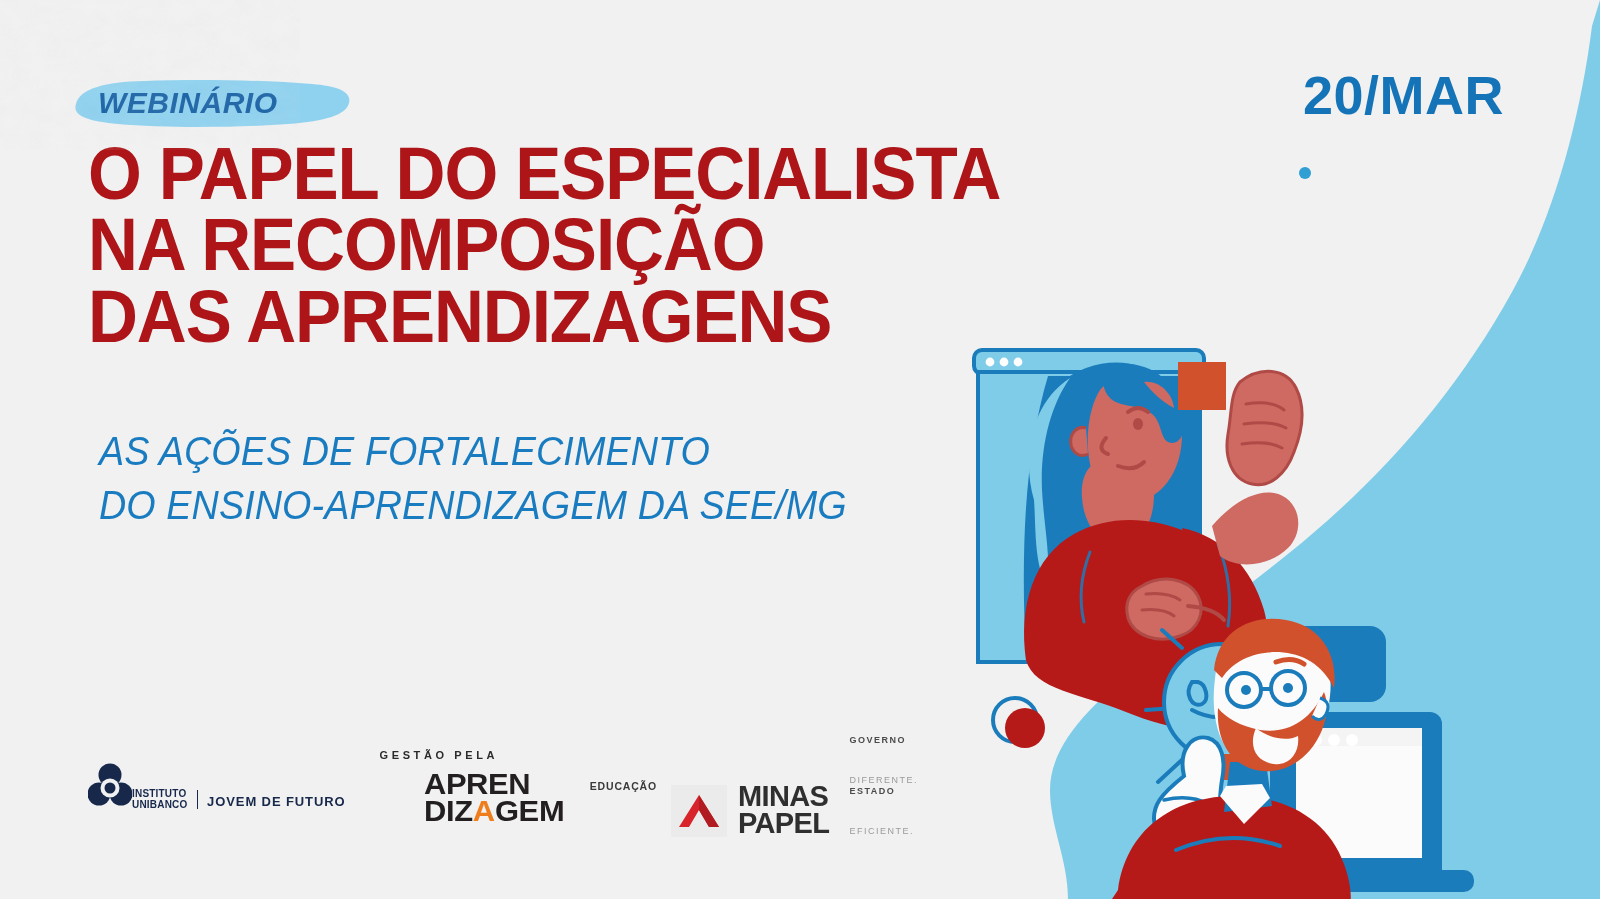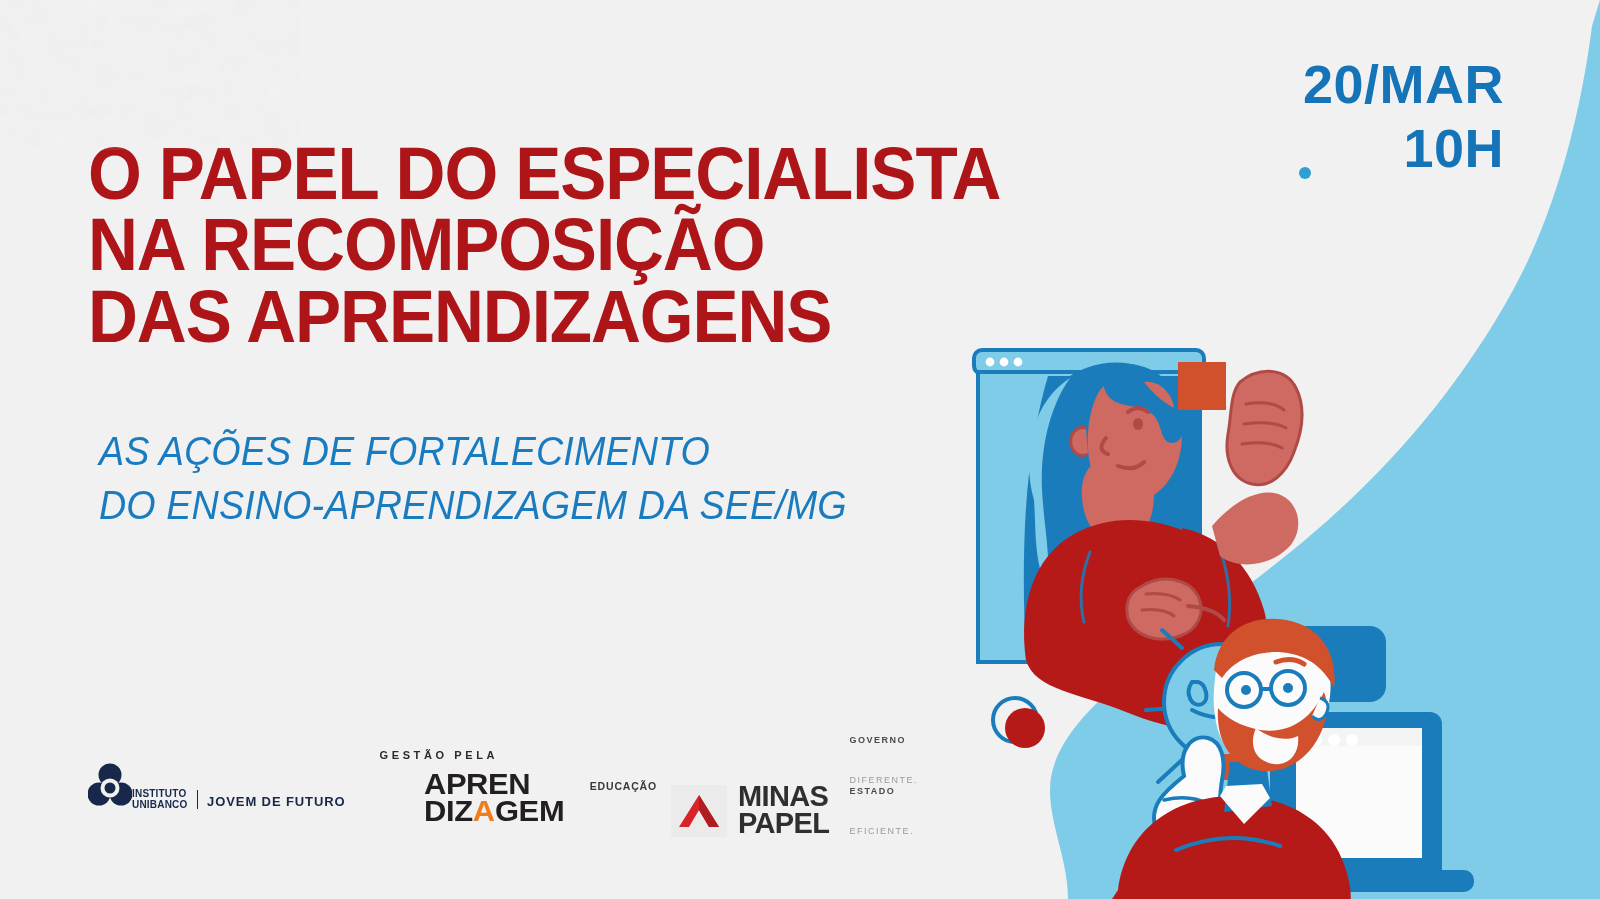--- a/index.html
+++ b/index.html
@@ -49,21 +49,21 @@
   .subtitle{
     position:absolute;left:99px;top:424px;width:980px;
     font-family:"Liberation Sans Narrow","Liberation Sans",sans-serif;
     font-style:italic;font-weight:normal;font-size:41px;line-height:1.32;
     letter-spacing:.1px;color:#1a7cc0;
     transform:scaleX(.92);transform-origin:left top;
     white-space:pre-line;
   }
   
   .date{
-    position:absolute;right:96px;top:53px;z-index:4;
+    position:absolute;right:96px;top:64px;z-index:4;
     text-align:right;
     font-family:"Liberation Sans Narrow","Liberation Sans",sans-serif;
     font-weight:bold;font-size:54px;line-height:1.18;
     letter-spacing:.5px;color:#1573b8;
   }
   
   .logobar{
     position:absolute;left:88px;bottom:62px;z-index:4;
     display:flex;align-items:center;gap:0;
   }
@@ -313,32 +313,39 @@
       <path d="M346 332 q 16 -6 28 2" fill="none" stroke="#d2512d" stroke-width="5" stroke-linecap="round"></path>
 
       <path d="M390 368 q 12 4 6 16 q -6 10 -14 2" fill="#fbfbfb" stroke="#1b7cbc" stroke-width="3"></path>
 
       <path d="M246 520 q 52 -22 104 -4" fill="none" stroke="#1b7cbc" stroke-width="4" stroke-linecap="round"></path>
     </g>
   </svg>
 
   <div class="textwrap">
 
+    <div class="kicker-wrap">
+      <svg class="kicker-brush" viewBox="0 0 290 54" preserveAspectRatio="none">
+        <path d="M10 28 C 14 12, 40 6, 78 5 C 130 3, 196 4, 246 8
+                 C 272 10, 286 16, 283 27 C 280 39, 260 45, 222 48
+                 C 168 52, 96 52, 52 48 C 22 45, 6 40, 10 28 Z" fill="#8fd2ef"></path>
+      </svg>
+      <span class="kicker">WEBINÁRIO</span>
+    </div>
 
     <div class="title">O PAPEL DO ESPECIALISTA
 NA RECOMPOSIÇÃO
 DAS APRENDIZAGENS</div>
 
     <div class="subtitle">AS AÇÕES DE FORTALECIMENTO
 DO ENSINO-APRENDIZAGEM DA SEE/MG</div>
   </div>
 
   <div class="date">
     <div>20/MAR</div>
-    <div>10H</div>
   </div>
 
   <div class="logobar">
 
     <div class="logo-iu">
       <svg class="iu-mark" viewBox="0 0 44 50">
         <circle cx="22" cy="14" r="11.5" fill="#17284b"></circle>
         <circle cx="11" cy="33" r="11.5" fill="#17284b"></circle>
         <circle cx="33" cy="33" r="11.5" fill="#17284b"></circle>
         <circle cx="22" cy="27" r="9.5" fill="#f1f1f1"></circle>

